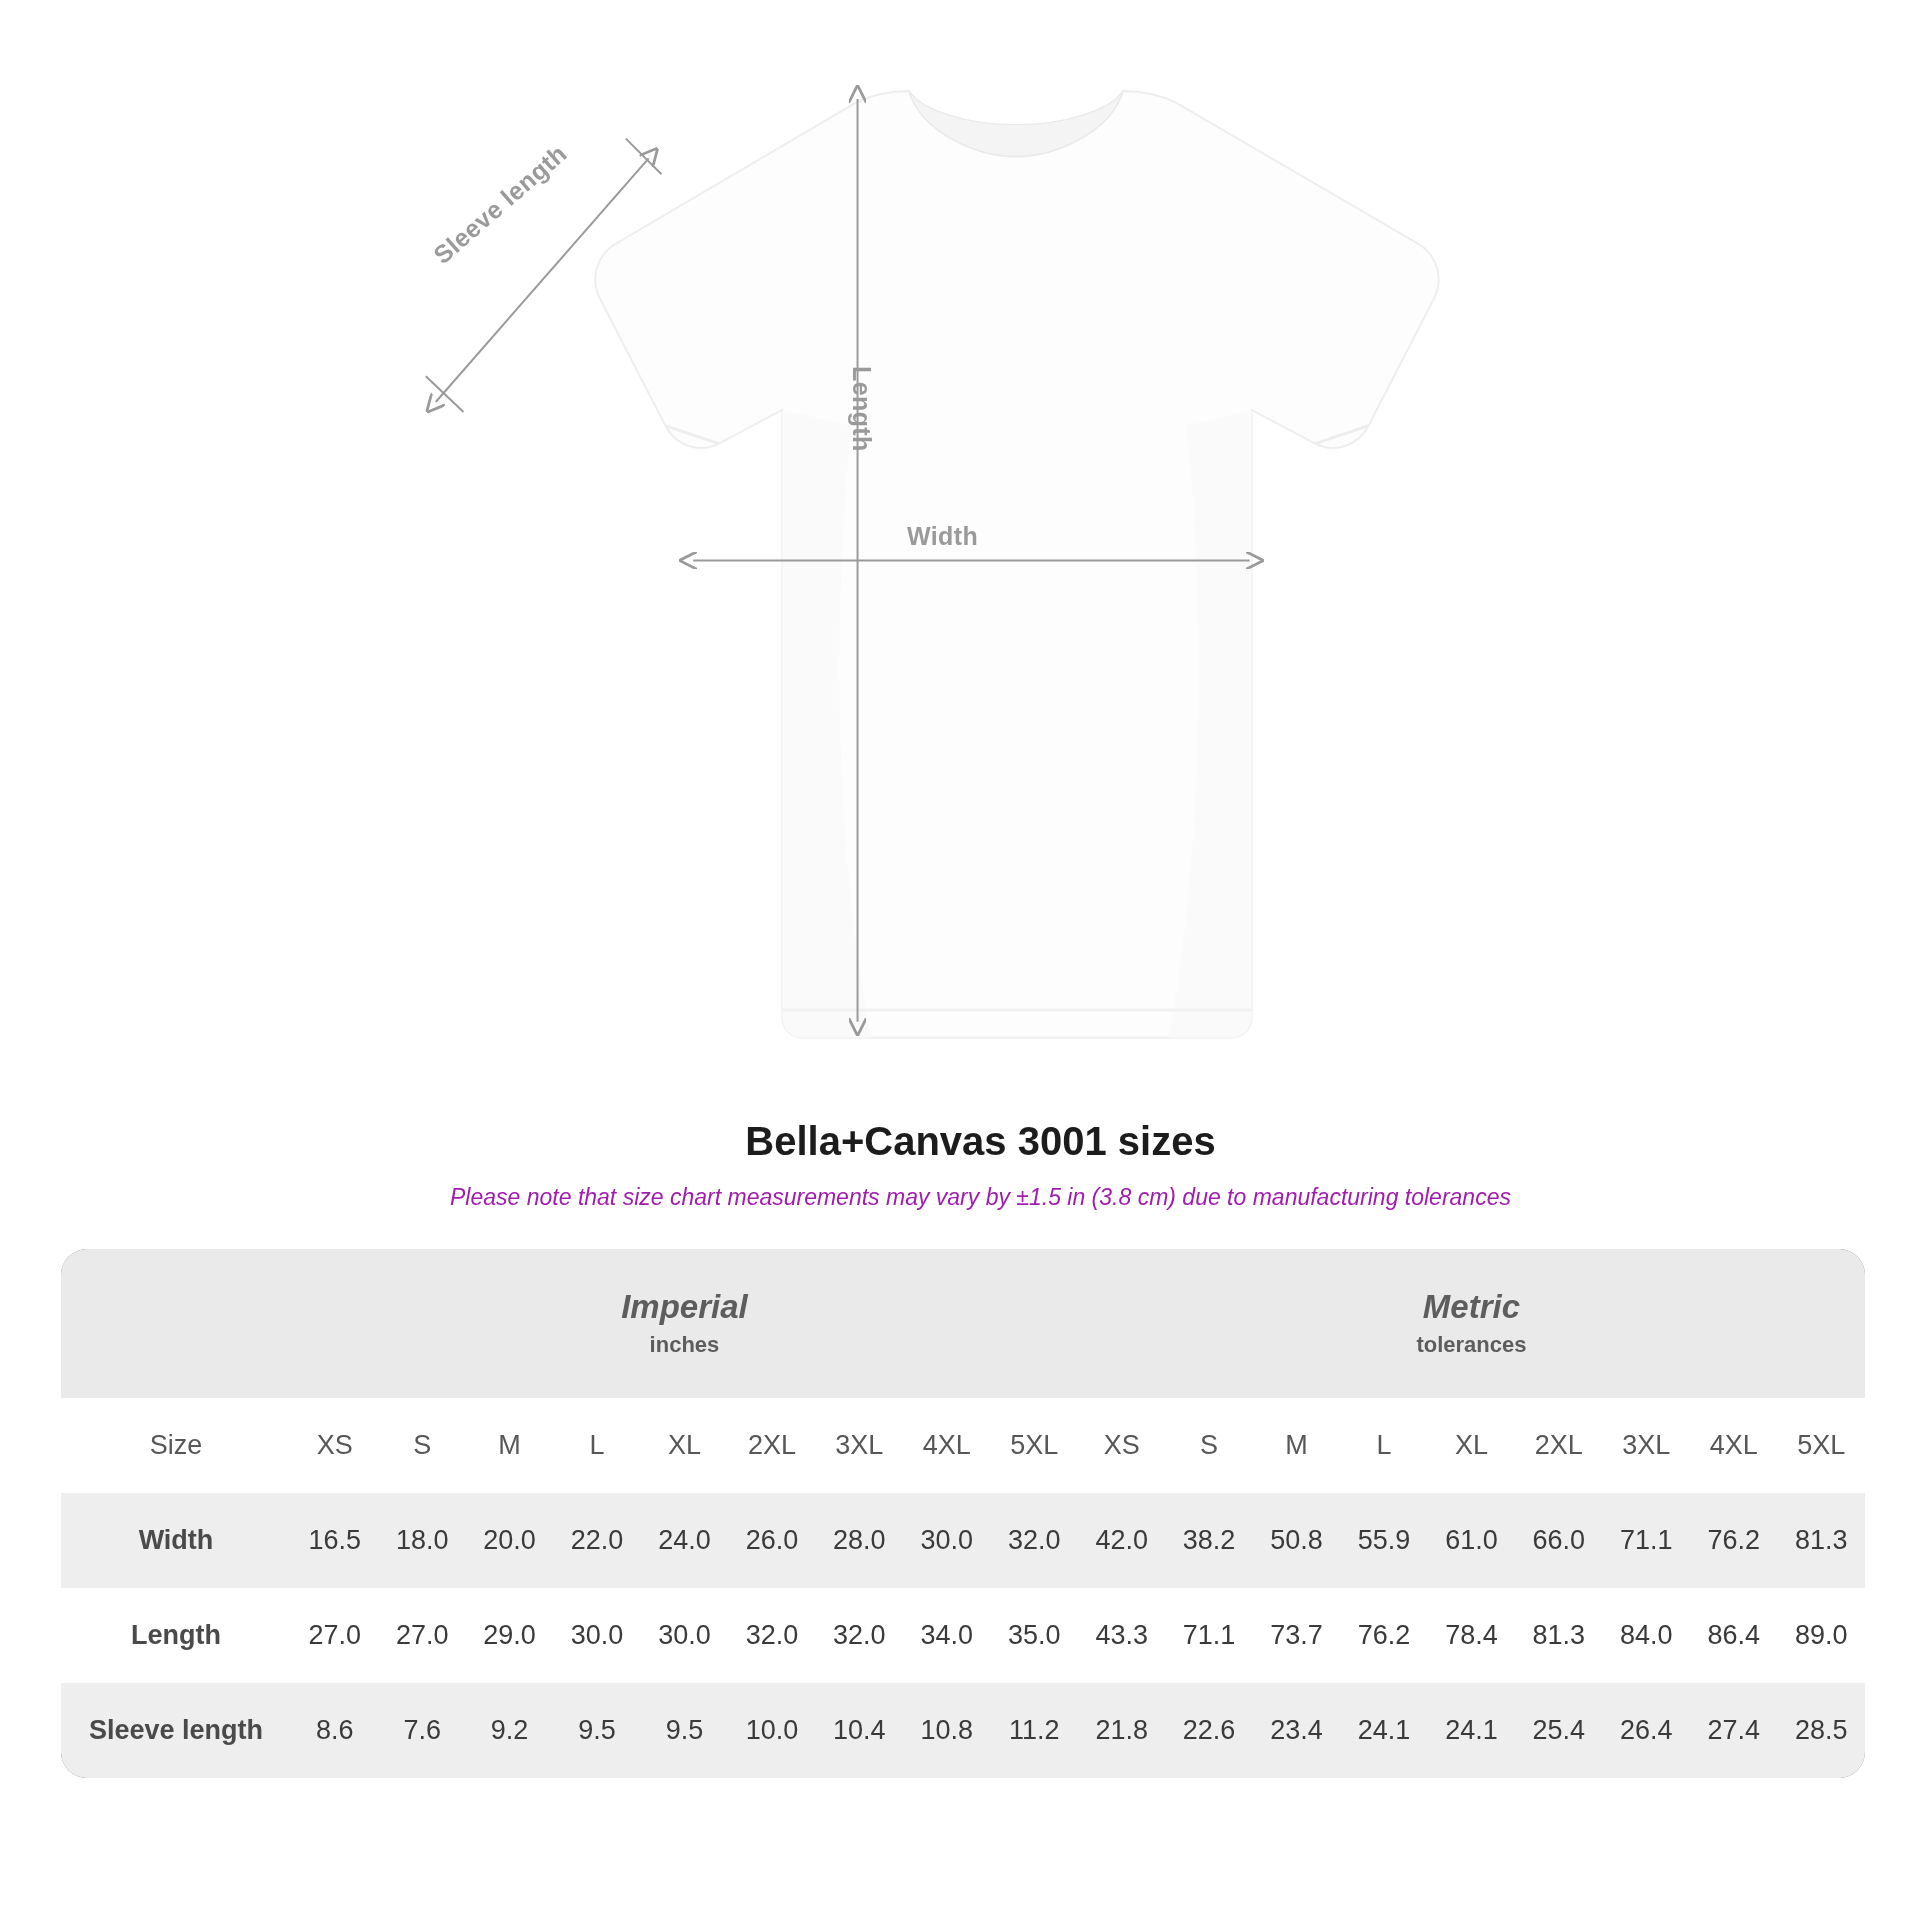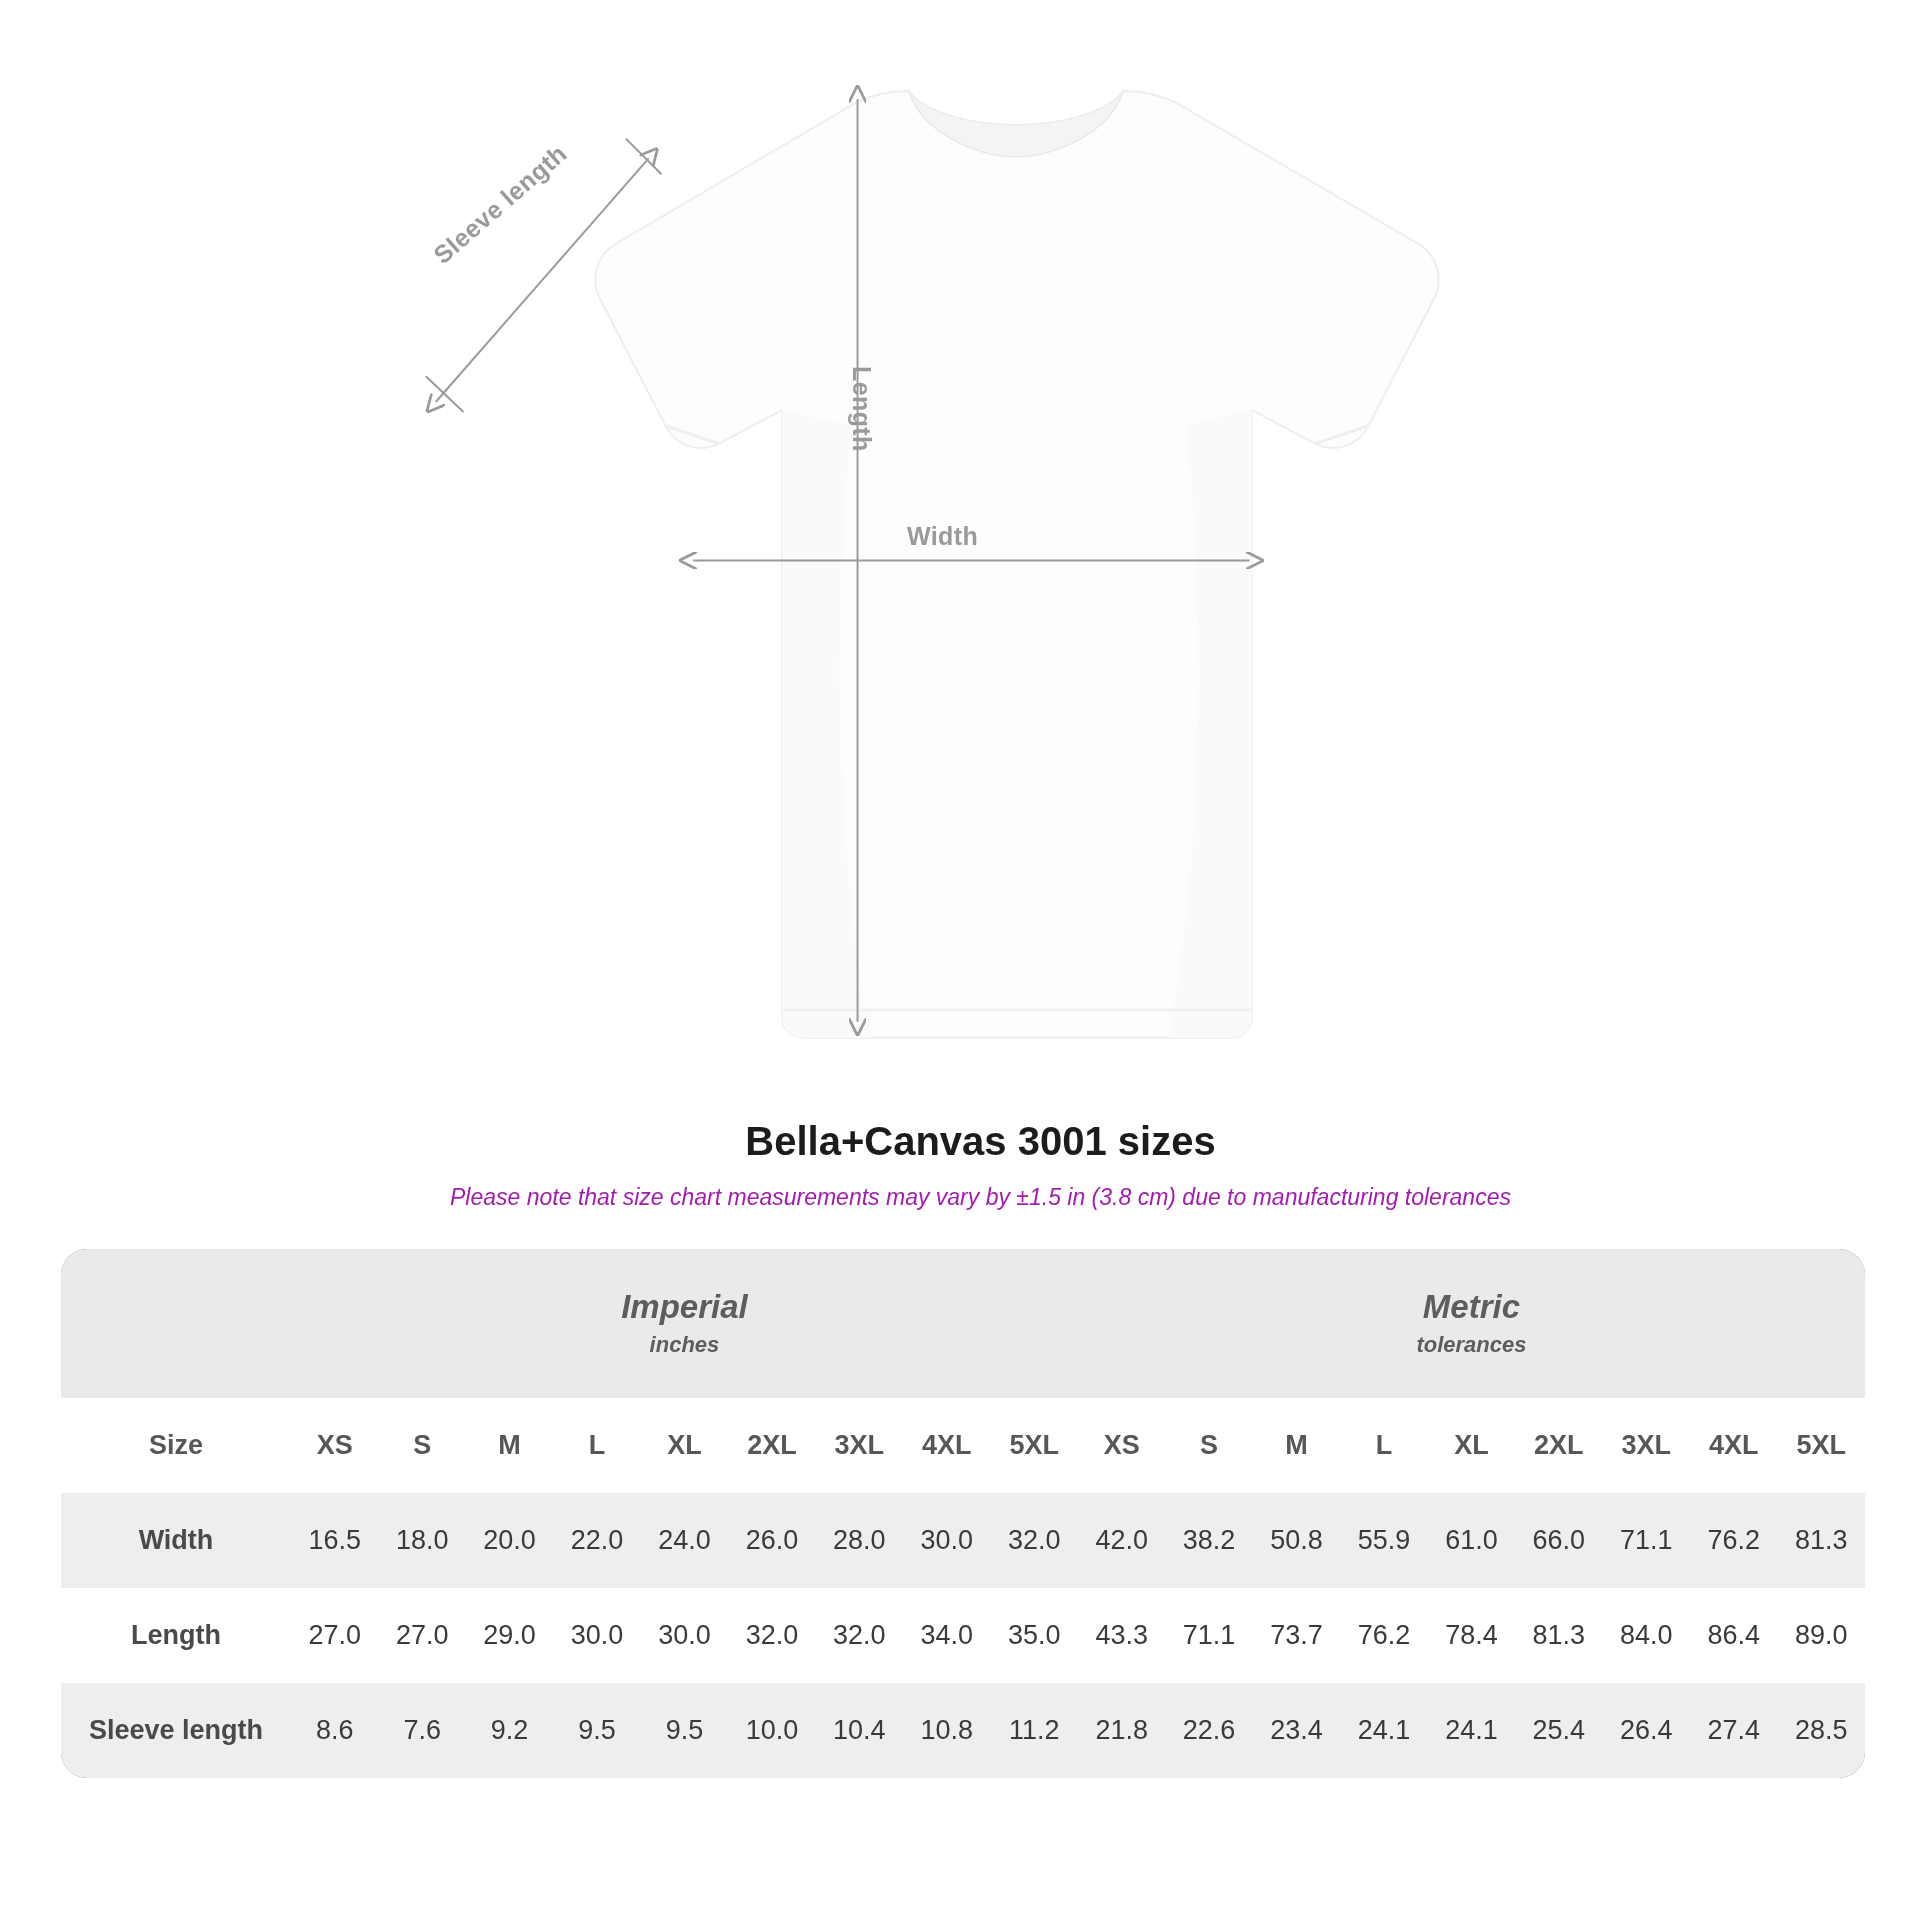--- a/index.html
+++ b/index.html
@@ -93,31 +93,30 @@
   }
   .unit-head .unit-name {
     font-size: 33px;
     font-style: italic;
     font-weight: bold;
     color: #5d5d5d;
     line-height: 1.25;
   }
   .unit-head .unit-sub {
     font-size: 22px;
-    font-style: italic;
     color: #5d5d5d;
     line-height: 1.5;
   }
   .row-size th, .row-size td {
     height: 95px;
     background: #ffffff;
     text-align: center;
     vertical-align: middle;
     font-size: 27px;
-    font-weight: bold;
+    font-weight: normal;
     color: #575757;
     border-left: 1px solid #e6e6e6;
   }
   .row-size th:first-child, .row-data td:first-child {
     border-left: 0;
   }
   .row-data td {
     height: 95px;
     text-align: center;
     vertical-align: middle;

